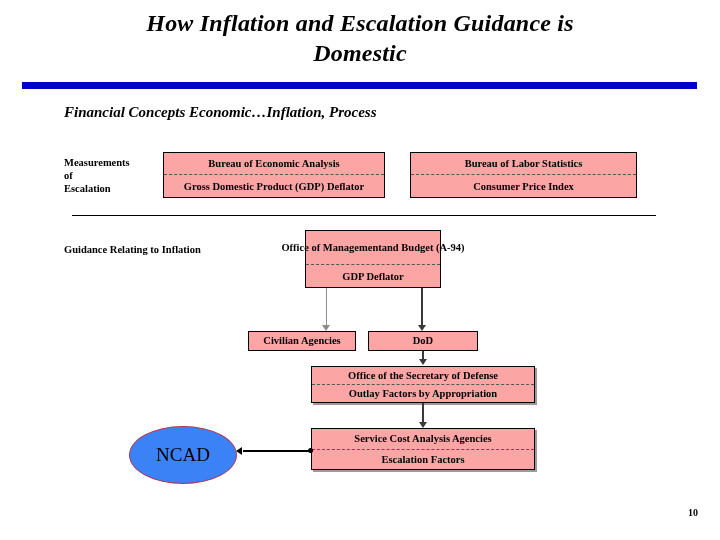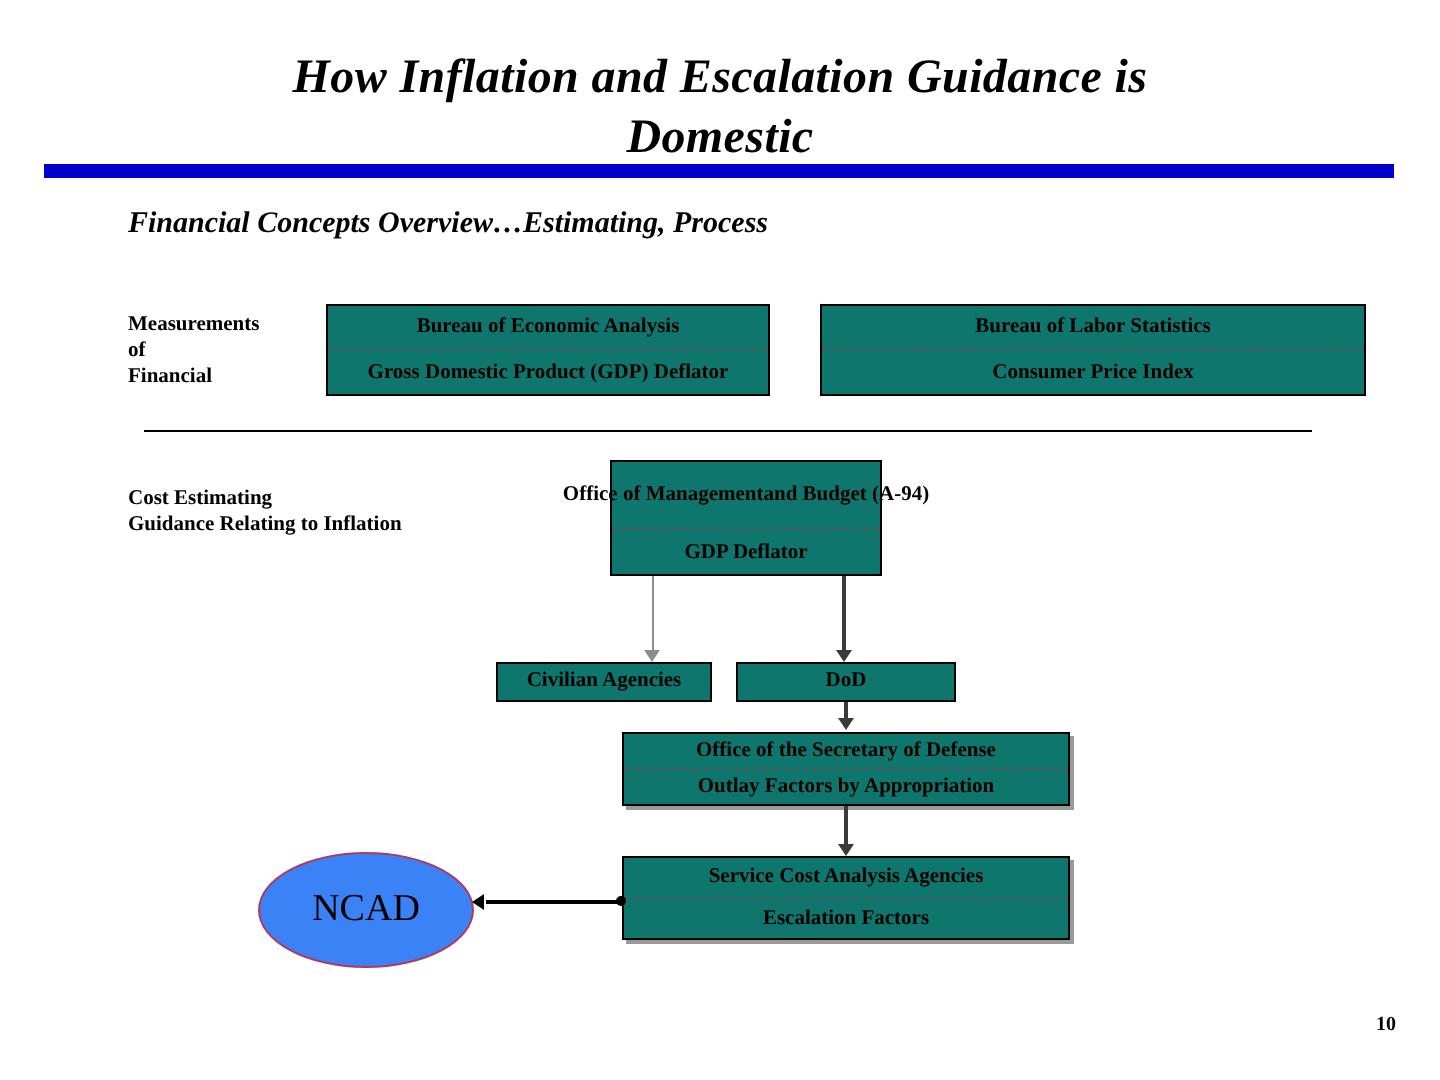--- a/index.html
+++ b/index.html
@@ -14,21 +14,20 @@
 
   
   .slide-title{
     position:absolute; left:60px; top:8px; width:600px;
     text-align:center;
     font-family:"Liberation Serif", serif;
     font-style:italic; font-weight:700;
     font-size:24px; line-height:30px;
     color:#000000;
     letter-spacing:.2px;
-    margin-top:16px;
   }
   .title-rule{
     position:absolute; left:22px; top:82px;
     width:675px; height:7px; background:#0000CC;
   }
 
   
   .diagram-heading{
     position:absolute; left:64px; top:104px;
     font-family:"Liberation Serif", serif;
@@ -42,21 +41,21 @@
     position:absolute;
     font-family:"Liberation Serif", serif;
     font-weight:700; font-size:10.5px; line-height:13px;
     color:#000000;
   }
 
   
   .nbox{
     position:absolute;
     border:1px solid #000000;
-    background:#0f766e;
+    background:#fca5a5;
     box-sizing:border-box;
     font-family:"Liberation Serif", serif;
     font-weight:700; font-size:10.5px; color:#000000;
   }
   .nbox.shadow{ box-shadow:2px 2px 0 0 #9a9a9a; }
   .nrow{
     display:flex;align-items:center;justify-content:center;
     text-align:center; line-height:12px; white-space:nowrap;
     box-sizing:border-box;
   }
@@ -113,42 +112,41 @@
 <body>
 
 <div id="slide">
 
   <div class="slide-title">
     <div>How Inflation and Escalation Guidance is</div>
     <div>Domestic</div>
   </div>
   <div class="title-rule"></div>
 
-  <div class="diagram-heading">Financial Concepts Overview…Estimating, Process</div>
+  <div class="diagram-heading">Financial Concepts Economic…Inflation, Process</div>
 
   <div class="side-label" style="left:64px;top:156px;width:90px;">
     <div>Measurements</div>
     <div>of</div>
-    <div>Financial</div>
+    <div>Escalation</div>
   </div>
 
   <div class="nbox" style="left:163px;top:152px;width:222px;height:46px;">
     <div class="nrow sep" style="height:22px;">Bureau of Economic Analysis</div>
     <div class="nrow" style="height:23px;font-family:Liberation Serif, serif;">Gross Domestic Product (GDP) Deflator</div>
   </div>
 
-  <div class="nbox" style="left:410px;top:152px;width:273px;height:46px;">
+  <div class="nbox" style="left:410px;top:152px;width:227px;height:46px;">
     <div class="nrow sep" style="height:22px;">Bureau of Labor Statistics</div>
     <div class="nrow" style="height:23px;">Consumer Price Index</div>
   </div>
 
   <div class="hrule"></div>
 
   <div class="side-label" style="left:64px;top:243px;width:190px;">
-    <div>Cost Estimating</div>
     <div>Guidance Relating to Inflation</div>
   </div>
 
   <div class="nbox" style="left:305px;top:230px;width:136px;height:58px;">
     <div class="nrow sep" style="height:34px;flex-direction:row;">
       <span>Office of Management</span>
       <span>and Budget (A-94)</span>
     </div>
     <div class="nrow" style="height:23px;">GDP Deflator</div>
   </div>

